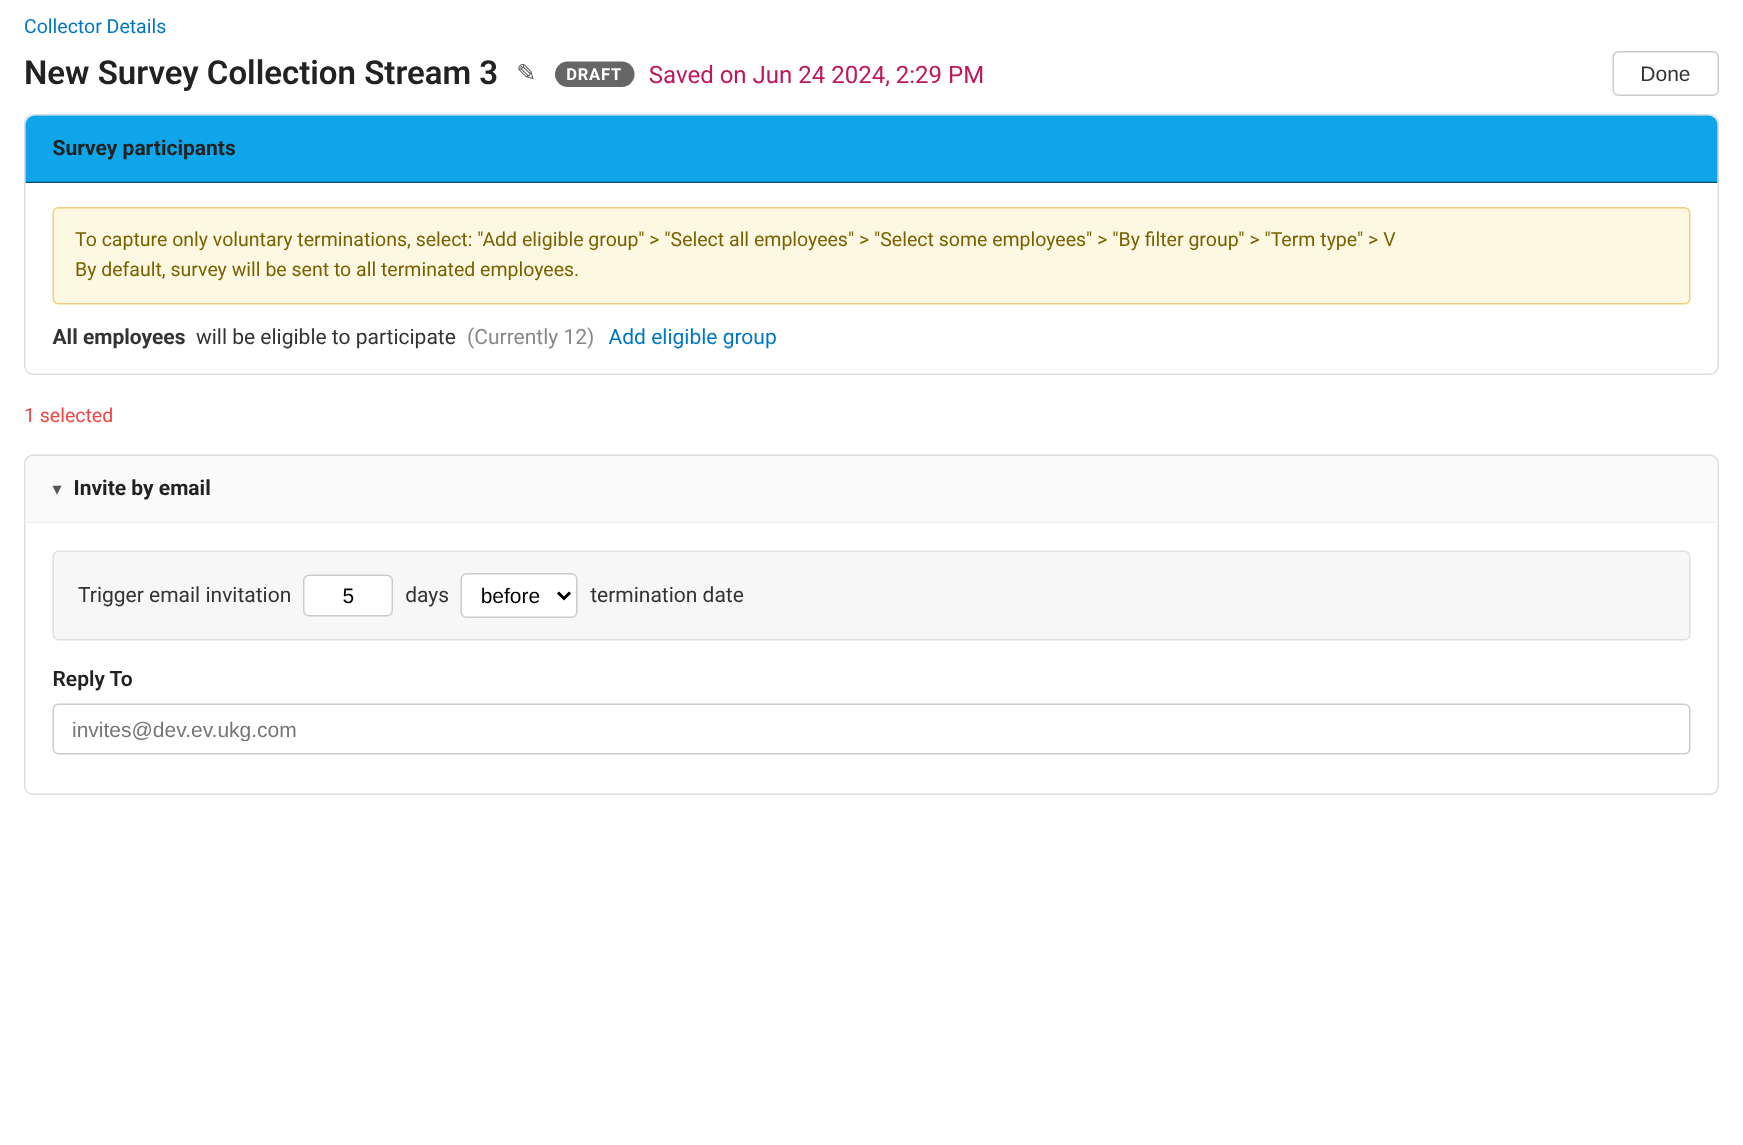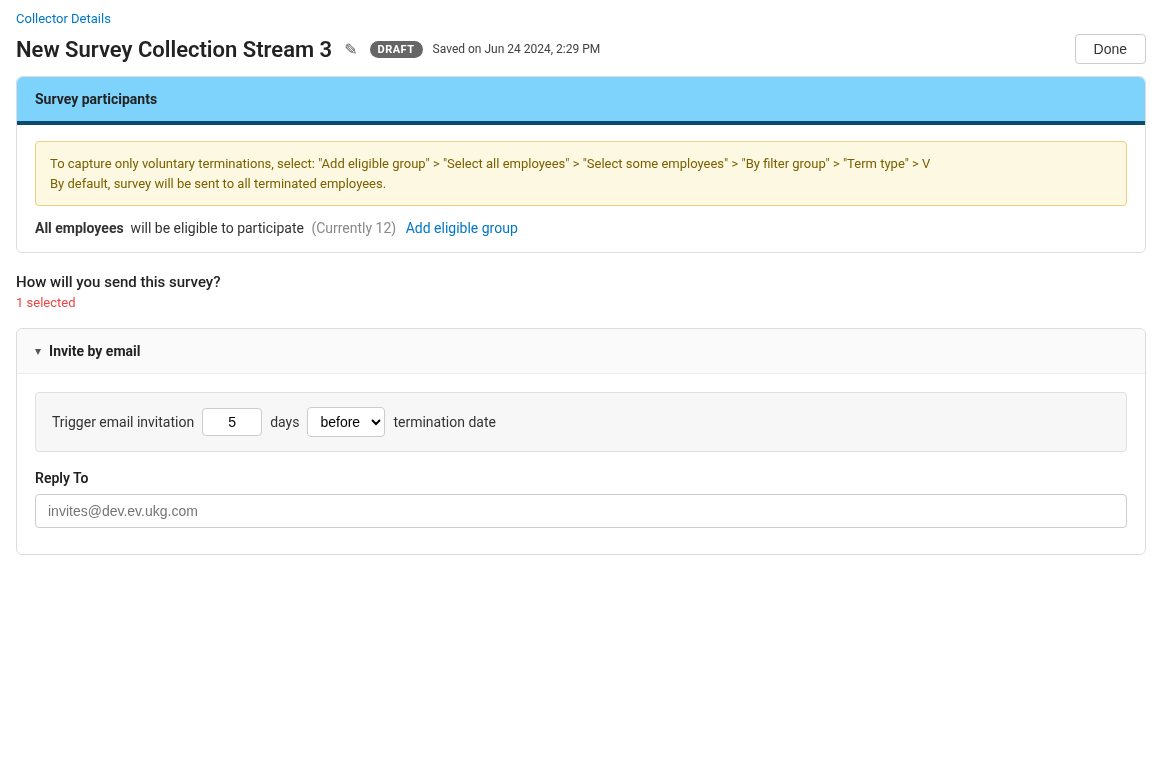--- a/index.html
+++ b/index.html
@@ -51,22 +51,22 @@
     .draft-badge {
       background: #666;
       color: #fff;
       font-size: 11px;
       font-weight: 700;
       padding: 2px 8px;
       border-radius: 12px;
       letter-spacing: 0.5px;
     }
     .saved-text {
-      font-size: 12px;
-      color: #404040;
+      font-size: 16px;
+      color: #be185d;
     }
     .done-button {
       background: #fff;
       border: 1px solid #ccc;
       border-radius: 4px;
       padding: 6px 18px;
       font-size: 14px;
       cursor: pointer;
       color: #333;
     }
@@ -77,22 +77,22 @@
 
     
     .card {
       border: 1px solid #ddd;
       border-radius: 6px;
       margin-bottom: 20px;
       background: #fff;
     }
     .card-header {
       padding: 14px 18px;
-      border-bottom: 4px solid #0c4a6e;
-      background: #7dd3fc;
+      border-bottom: 1px solid #0c4a6e;
+      background: #0ea5e9;
       border-radius: 6px 6px 0 0;
     }
     .card-header-title {
       font-weight: 700;
       font-size: 14px;
       color: #222;
     }
     .card-body {
       padding: 16px 18px;
     }
@@ -293,21 +293,20 @@
         <span>
           &nbsp;<span>will be eligible to participate</span>
         </span>
         <span class="currently-count">(Currently 12)</span>
         <a class="add-eligible-link">Add eligible group</a>
       </div>
     </div>
   </div>
 
   <div class="to-section">
-    <div class="section-question">How will you send this survey?</div>
     <div class="section-sub">1 selected</div>
   </div>
 
   <div class="invite-card">
     <div class="invite-card-header">
       <span class="chevron-down">▾</span>
       <span class="invite-card-title">Invite by email</span>
     </div>
     <div class="invite-card-body">
 

